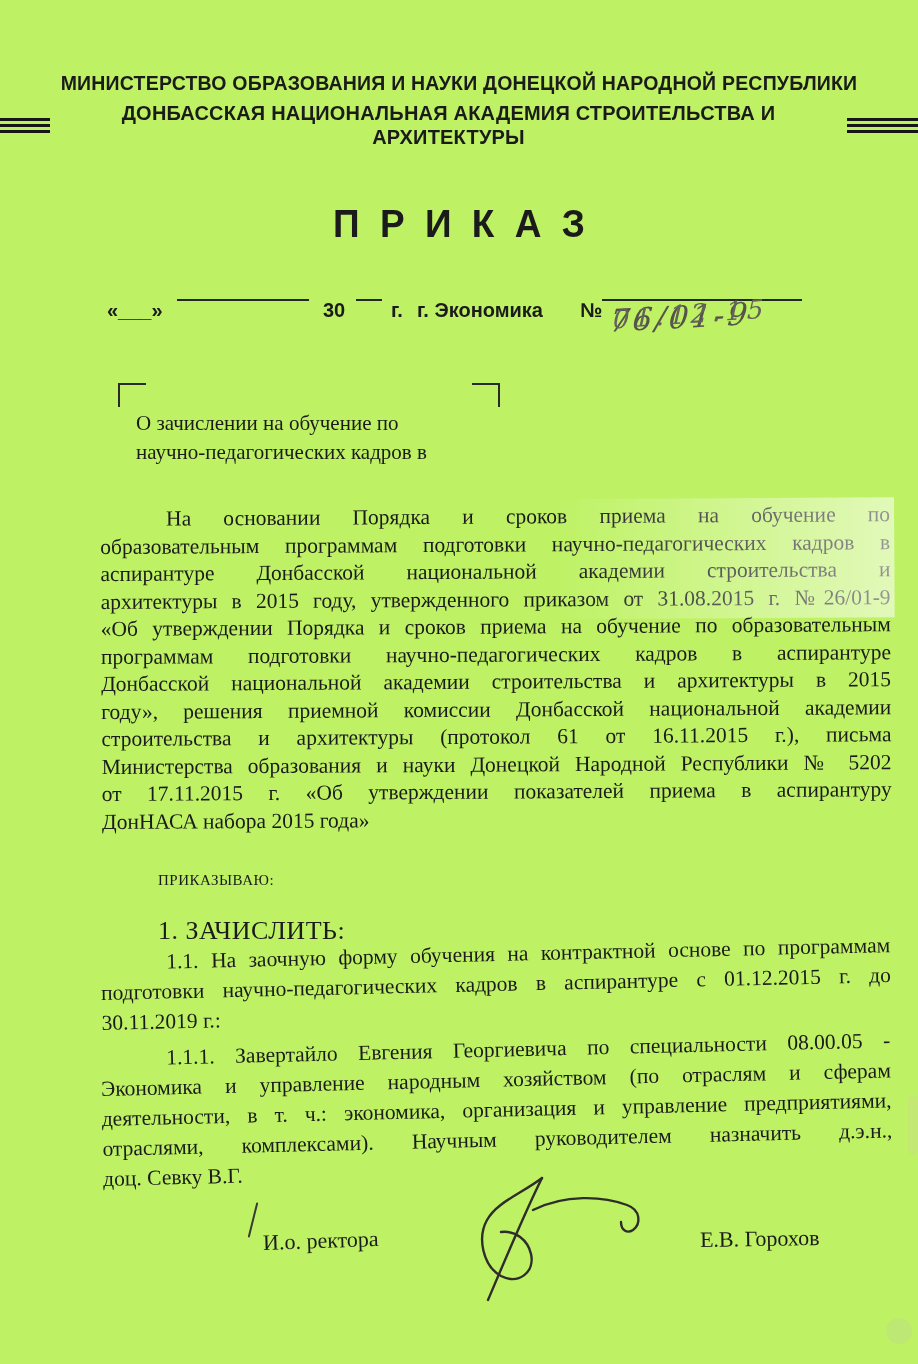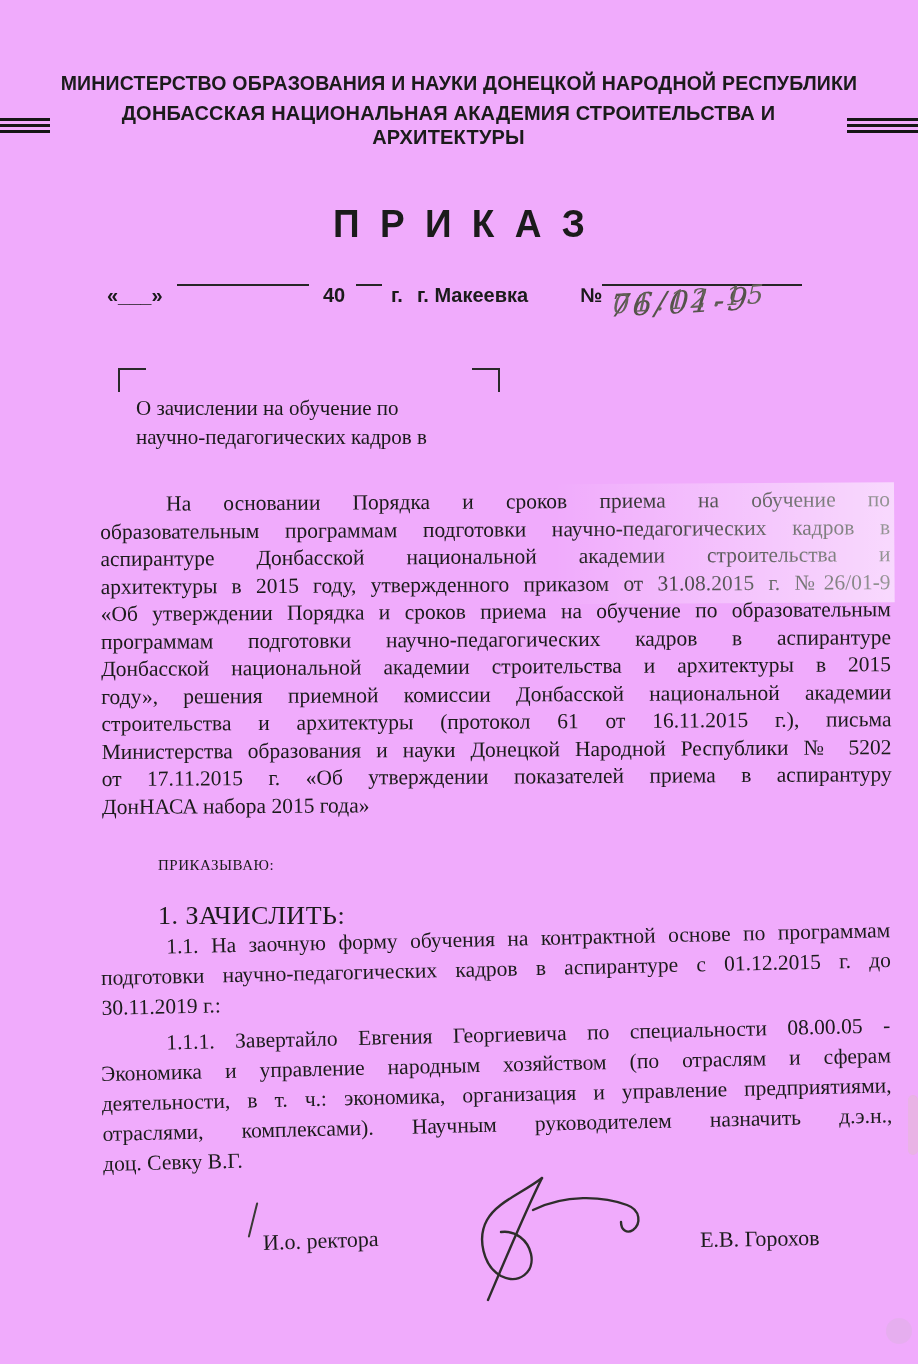--- a/index.html
+++ b/index.html
@@ -1,41 +1,41 @@
 <!DOCTYPE html>
 <html lang="ru"><head>
 <meta charset="utf-8">
 <style>
   html,body{margin:0;padding:0;background:#e8e8e8;}
   .page{
     position:relative;
     width:918px;height:1364px;
     margin:0 auto;
-    background:#f0abfc;
+    background:#bef264;
     overflow:hidden;
     font-family:"Liberation Serif", serif;
     color:#1b1b1b;
   }
   
   .org-header{margin-top:72px;text-align:center;font-family:"Liberation Sans",sans-serif;font-weight:bold;}
   .org-line1{font-size:19.5px;letter-spacing:.2px;transform:scaleY(1.05);}
   .org-line2-row{margin-top:7px;display:flex;align-items:center;justify-content:center;gap:12px;}
   .org-line2{font-size:20px;letter-spacing:.2px;transform:scaleY(1.05);}
   .tri-lines{height:15px;background:repeating-linear-gradient(to bottom,#161616 0 2.6px,transparent 2.6px 6.2px);}
   .tri-lines.left{width:52px;}
   .tri-lines.right{width:74px;}
   
   .doc-title{
     margin-top:56px;text-align:center;
     font-family:"Liberation Sans",sans-serif;font-weight:bold;
     font-size:37px;letter-spacing:.55em;padding-left:.55em;
     transform:scaleY(1.04);
   }
   
-  .date-row{position:relative;margin:30px 0 0 65px;width:800px;height:80px;
+  .date-row{position:relative;margin:45px 0 0 65px;width:800px;height:80px;
     font-family:"Liberation Sans",sans-serif;font-weight:bold;font-size:20px;text-align:right;}
   .date-row .abs{position:absolute;top:8px;}
   .d-quote{left:42px;}
   .d-blank{left:112px;width:132px;top:32px;border-bottom:2px solid #262626;}
   .d-year{left:258px;}
   .d-year-blank{left:291px;width:26px;top:32px;border-bottom:2px solid #262626;}
   .d-year-suffix{left:326px;}
   .d-city{left:352px;}
   .d-no{left:515px;}
   .d-no-line{left:537px;width:200px;top:32px;border-bottom:2px solid #262626;}
@@ -82,24 +82,24 @@
       <span class="org-line2">ДОНБАССКАЯ НАЦИОНАЛЬНАЯ АКАДЕМИЯ СТРОИТЕЛЬСТВА И АРХИТЕКТУРЫ</span>
       <span class="tri-lines right"></span>
     </div>
   </div>
 
   <div class="doc-title">ПРИКАЗ</div>
 
   <div class="date-row">
     <span class="abs d-quote">«___»</span>
     <span class="abs d-blank"></span>
-    <span class="abs d-year">40</span>
+    <span class="abs d-year">30</span>
     <span class="abs d-year-blank"></span>
     <span class="abs d-year-suffix">г.</span>
-    <span class="abs d-city">г. Макеевка</span>
+    <span class="abs d-city">г. Экономика</span>
     <span class="abs d-no">№</span>
     <span class="abs d-no-line"></span>
     <span class="abs hw d-number-hw">76/01-9</span>
     <span class="abs hw d-date-hw">01.12.15</span>
   </div>
 
   <div class="subject-wrap">
     <span class="corner tl"></span>
     <span class="corner tr"></span>
     <div class="subject-text">

